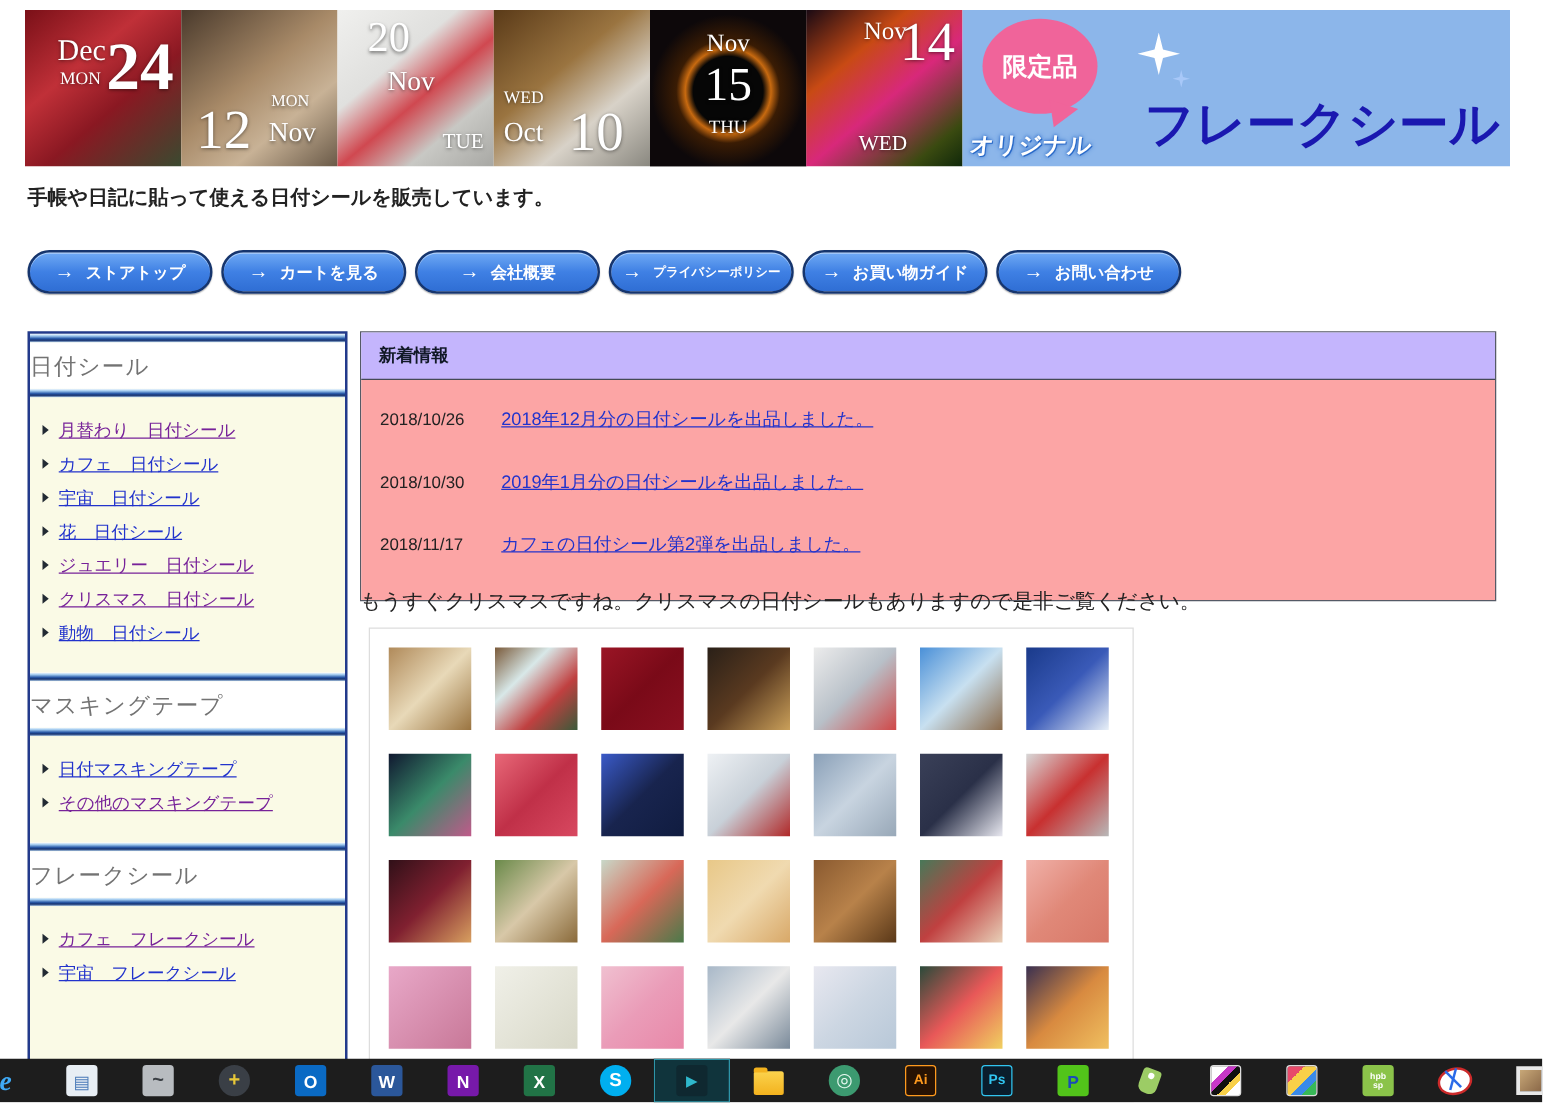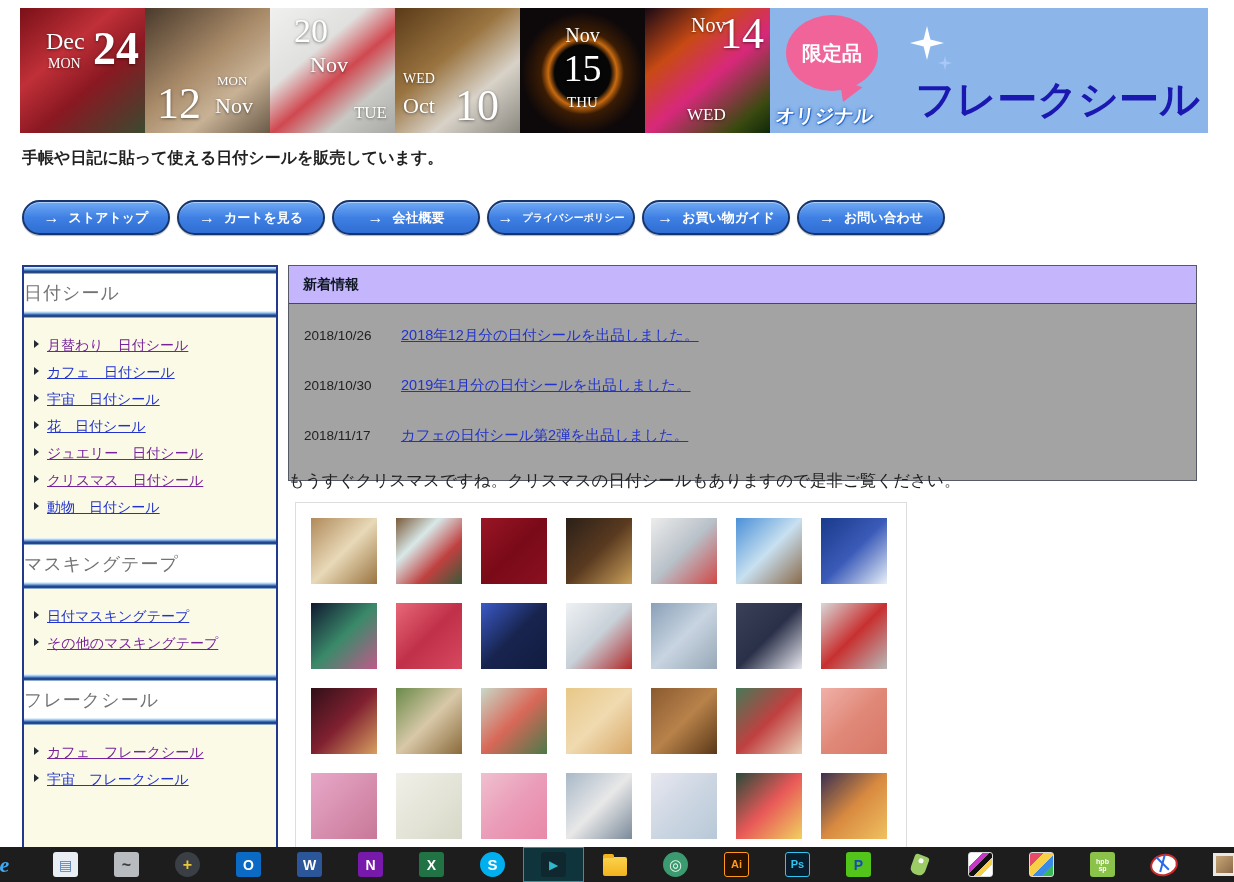--- a/index.html
+++ b/index.html
@@ -6,21 +6,21 @@
   body{font-family:"Liberation Sans","DejaVu Sans",sans-serif;background:#fff;}
   .screen{position:relative;width:1234px;height:882px;background:#fff;overflow:hidden;}
 
   
   .banner{position:absolute;left:20px;top:8px;width:1188px;height:125px;display:flex;}
   .photo{position:relative;width:125px;height:125px;flex:0 0 auto;color:#fff;font-family:"Liberation Serif","DejaVu Serif",serif;overflow:hidden;}
   .photo span{position:absolute;text-shadow:0 1px 3px rgba(0,0,0,.5);white-space:nowrap;}
   .photo-1{background:linear-gradient(140deg,#7a1018 0%,#c03038 35%,#8a1822 60%,#3a4a30 100%);}
   .photo-1 .t1{left:26px;top:20px;font-size:24px;}
   .photo-1 .t2{left:28px;top:48px;font-size:14px;}
-  .photo-1 .big{right:6px;top:14px;font-size:46px;font-weight:bold;}
+  .photo-1 .big{right:6px;top:14px;font-size:54px;font-weight:bold;}
   .photo-2{background:linear-gradient(140deg,#4a3a2c 0%,#a88a68 45%,#c8b296 70%,#6a5a48 100%);}
   .photo-2 .big{left:12px;bottom:4px;font-size:44px;}
   .photo-2 .t1{left:72px;bottom:44px;font-size:13px;}
   .photo-2 .t2{left:70px;bottom:14px;font-size:22px;}
   .photo-3{background:linear-gradient(140deg,#f0f0ee 0%,#e0e0de 35%,#d04850 55%,#c8c8c4 75%,#a8a8a4 100%);}
   .photo-3 .big{left:24px;top:4px;font-size:34px;}
   .photo-3 .t1{left:40px;top:44px;font-size:22px;}
   .photo-3 .t2{right:8px;bottom:10px;font-size:17px;}
   .photo-4{background:linear-gradient(140deg,#5a3a18 0%,#9a7440 40%,#d8d2c8 68%,#8a8880 100%);}
   .photo-4 .t1{left:8px;bottom:46px;font-size:14px;}
@@ -63,21 +63,21 @@
   .section-title{background:#fff;color:#737373;font-size:18px;text-align:left;padding:7px 0 6px;letter-spacing:1px;text-shadow:1px 1px 0 #fff;}
   .link-list{list-style:none;margin:0;padding:10px 8px 14px 8px;background:#fafae6;}
   .link-list li{position:relative;padding-left:15px;margin:7px 0;line-height:1.25;}
   .link-list li:before{content:"";position:absolute;left:2px;top:5px;width:0;height:0;border-left:5px solid #222a33;border-top:4px solid transparent;border-bottom:4px solid transparent;}
   .side-link{font-size:14px;color:#2233cc;text-decoration:underline;cursor:pointer;}
   .side-link.visited{color:#772299;}
 
   
   .news{position:absolute;left:288px;top:265px;width:909px;border:1px solid #555a66;box-sizing:border-box;}
   .news-header{background:#c4b5fd;border-bottom:1px solid #444a55;padding:10px 14px 9px;font-size:14px;font-weight:bold;color:#101826;}
-  .news-body{background:#a3a3a3;padding:22px 0 4px;}
+  .news-body{background:#fca5a5;padding:22px 0 4px;}
   .news-row{display:flex;align-items:baseline;margin-bottom:31px;}
   .news-date{width:97px;padding-left:15px;flex:none;font-size:13.5px;color:#222;}
   .news-link{font-size:14.5px;color:#2233cc;text-decoration:underline;cursor:pointer;}
 
   
   .promo{position:absolute;left:288px;top:470px;font-size:16.5px;color:#222;}
   .gallery{position:absolute;left:295px;top:502px;width:612px;height:380px;background:#fff;border:1px solid #ddd;box-sizing:border-box;padding:15px 15px;display:grid;grid-template-columns:repeat(7,66px);gap:19px 19px;align-content:start;}
   .tile{width:66px;height:66px;}
 
   

